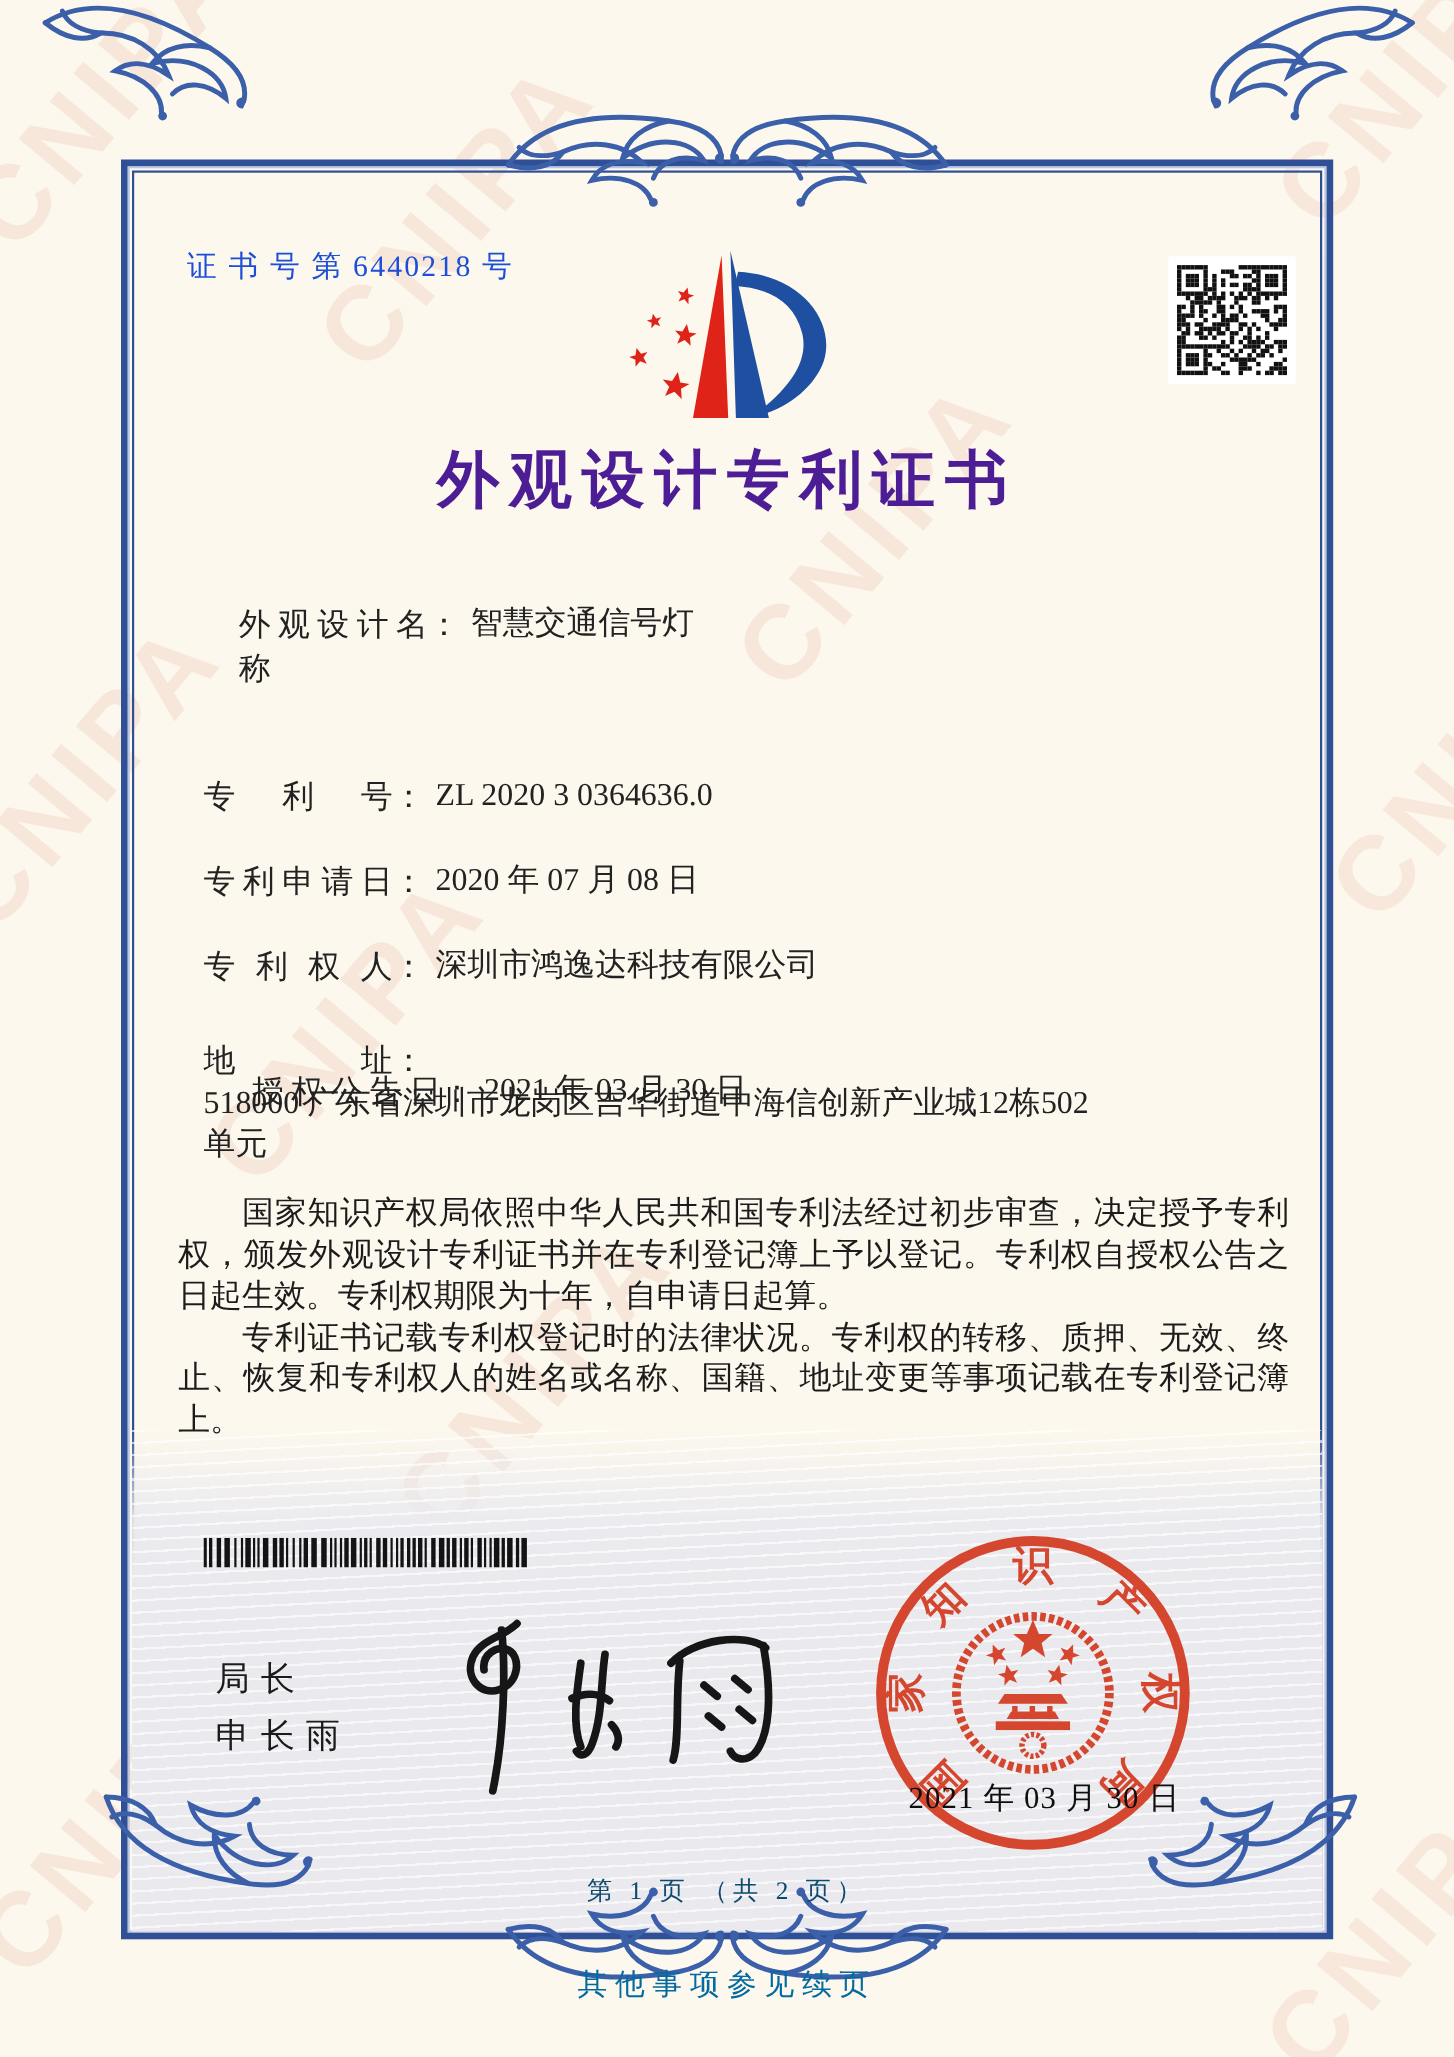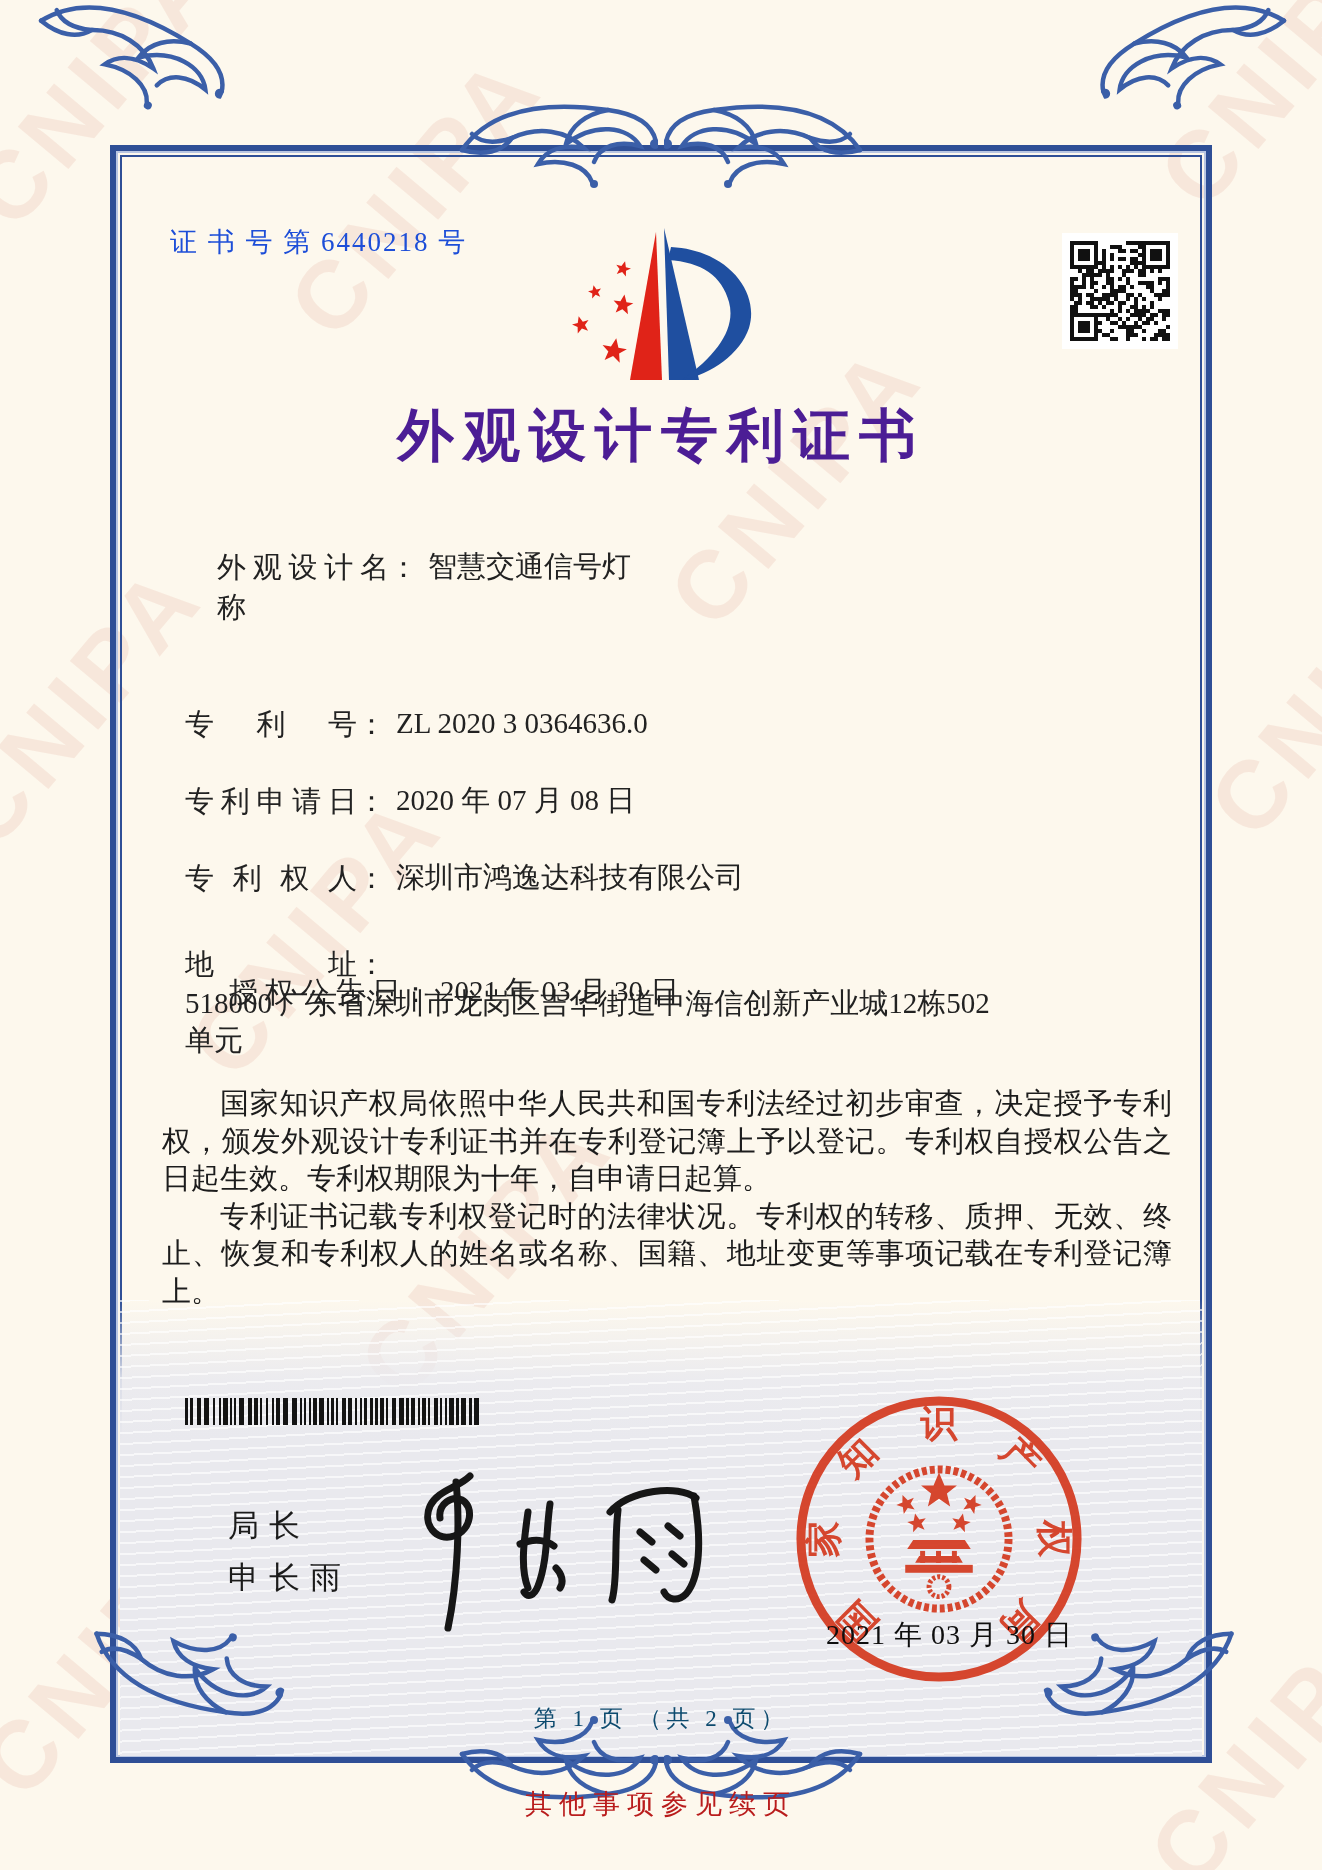--- a/index.html
+++ b/index.html
@@ -46,25 +46,25 @@
   .flabel{display:inline-block; width:172px; text-align:justify; text-align-last:justify; vertical-align:top;}
   .colon{display:inline-block; vertical-align:top; margin-right:10px;}
   .fvalue{display:inline-block; max-width:806px; vertical-align:top; line-height:37px;}
   .gpair2{position:absolute; left:515px; top:0; white-space:nowrap;}
   
   .paras{left:162px; top:1085px; width:1010px; font-size:29px; line-height:37.6px;
          text-align:justify; color:#1c1c1c;}
   .paras p{margin:0; text-indent:2em;}
   
   .signer{left:196px; font-family:"Liberation Sans","DejaVu Sans",sans-serif;
-          font-size:31px; letter-spacing:10px; color:#1b1b1b;margin-left:32px;}
+          font-size:31px; letter-spacing:10px; color:#1b1b1b;}
   .pagination{left:0; width:1322px; top:1703px; text-align:center;
               font-size:23px; letter-spacing:5px; color:#0c4a6e;}
   .footer{left:0; width:1322px; top:1786px; text-align:center;
-          font-size:27px; letter-spacing:7px; color:#b91c1c;}
+          font-size:27px; letter-spacing:7px; color:#0369a1;}
   .seal-date{left:826px; top:1616px; font-size:28px; letter-spacing:1px; color:#0e0e0e; z-index:6;}
   .seal-wrap{left:790px; top:1390px; z-index:5;}
   .sig-wrap{left:378px; top:1460px; z-index:4;}
   .qr-wrap{left:1062px; top:233px;}
   .bar-wrap{left:185px; top:1398px;}
   .logo-wrap{left:568px; top:222px;}
 </style>
 </head>
 <body>
 

